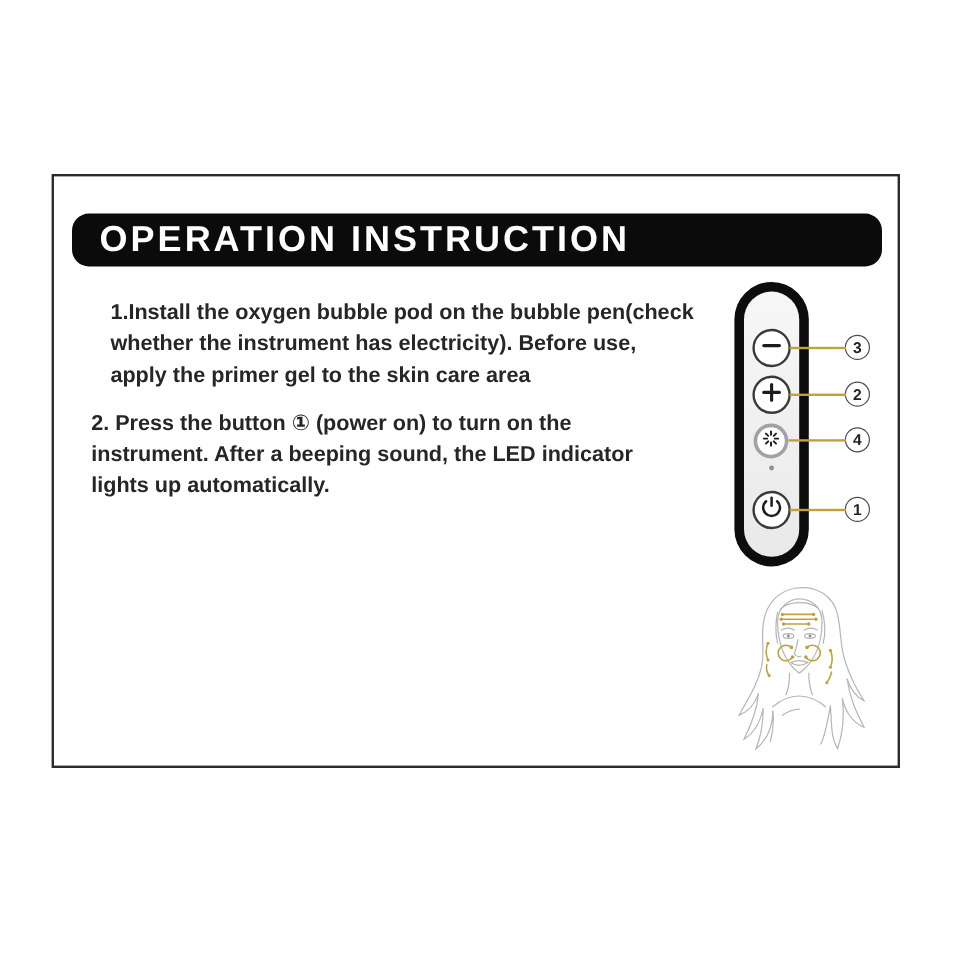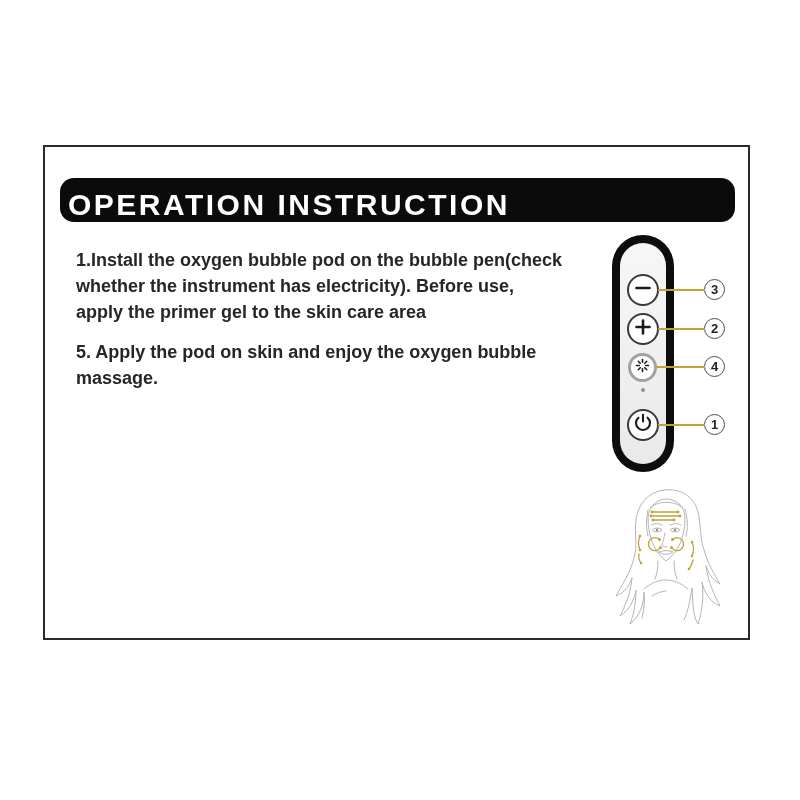--- a/index.html
+++ b/index.html
@@ -8,33 +8,33 @@
     font-family:"Liberation Sans","DejaVu Sans",sans-serif;
     overflow:hidden;
   }
   .frame{
     position:absolute;left:43px;top:145px;width:707px;height:495px;
     border:2px solid #2b2b2b;background:#ffffff;box-sizing:border-box;
   }
   .title-bar{
     position:absolute;left:15px;top:31px;width:675px;height:44px;
     background:#0b0b0b;border-radius:14px;
-    display:flex;align-items:flex-end;box-sizing:border-box;padding-left:8px;
+    display:flex;align-items:center;box-sizing:border-box;padding-left:23px;
   }
   .title-bar span{
     color:#ffffff;font-size:30px;font-weight:bold;letter-spacing:2.5px;
     white-space:nowrap;
   }
   .steps{
     position:absolute;left:31px;top:100px;width:600px;
     color:#262626;font-size:18px;font-weight:600;line-height:26px;
     letter-spacing:0px;
   }
   .steps p{margin:0;white-space:pre-line;}
-  .steps p.gap-after{margin-bottom:14px;}
+  .steps p.gap-after{margin-bottom:14px;margin-left:16px;}
 
   
   .device{position:absolute;left:563px;top:85px;width:140px;height:245px;}
   .pill-outer{
     position:absolute;left:4px;top:3px;width:62px;height:237px;
     background:#0d0d0d;border-radius:31px;
   }
   .pill-inner{
     position:absolute;left:8px;top:8px;right:8px;bottom:8px;
     background:linear-gradient(180deg,#f7f7f7,#e9e9e9);
@@ -68,22 +68,23 @@
 <div class="frame">
 
   <div class="title-bar">
     <span>OPERATION INSTRUCTION</span>
   </div>
 
   <div class="steps">
     <p class="gap-after">1.Install the oxygen bubble pod on the bubble pen(check
 whether the instrument has electricity). Before use,
 apply the primer gel to the skin care area</p>
-    <p>5. Apply the pod on skin and enjoy the oxygen bubble
-massage.</p>
+    <p>2. Press the button ① (power on) to turn on the
+instrument. After a beeping sound, the LED indicator
+lights up automatically.</p>
   </div>
 
   <div class="device">
     <div class="pill-outer">
       <div class="pill-inner"></div>
     </div>
 
     <div class="dev-btn std" style="left:19px;top:42px;">
       <span>
         <svg width="20" height="20" viewBox="-10 -10 20 20">

